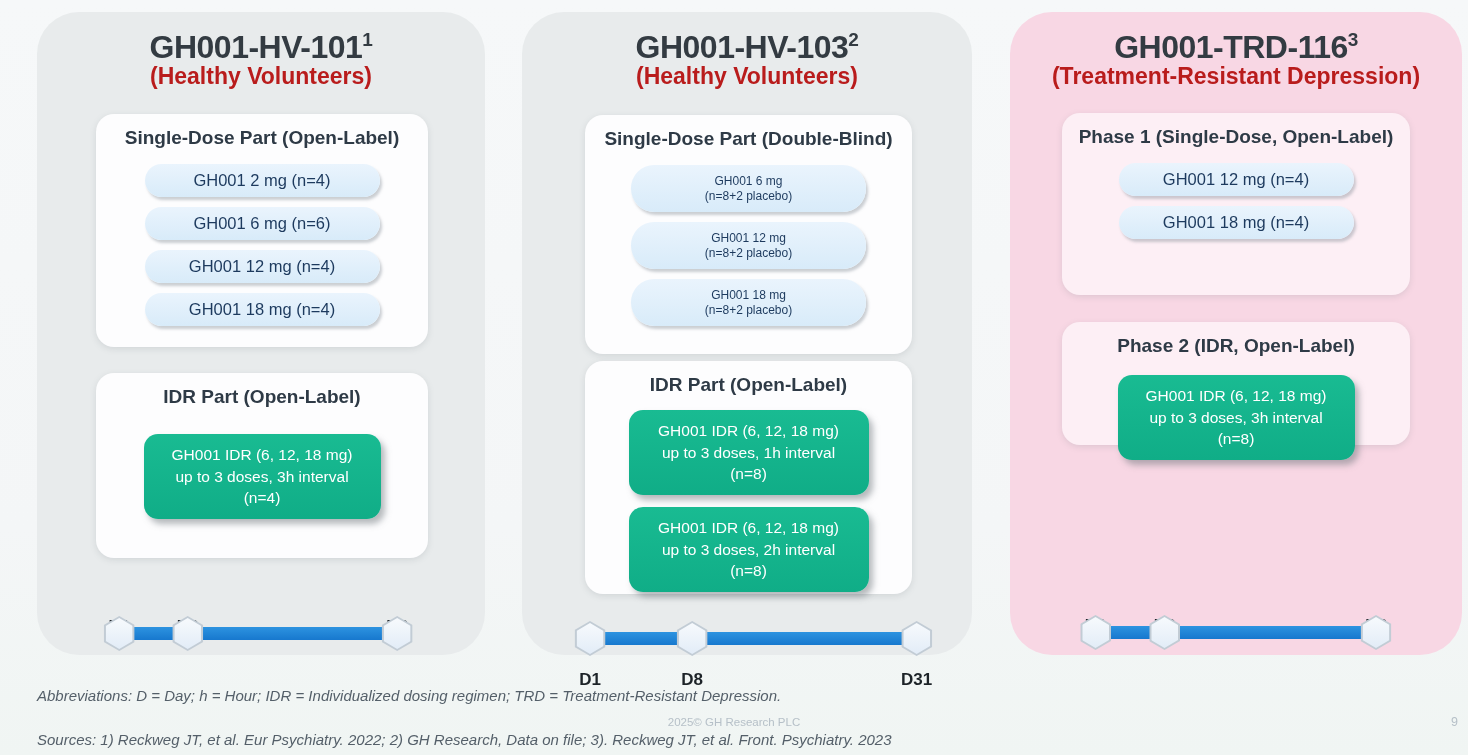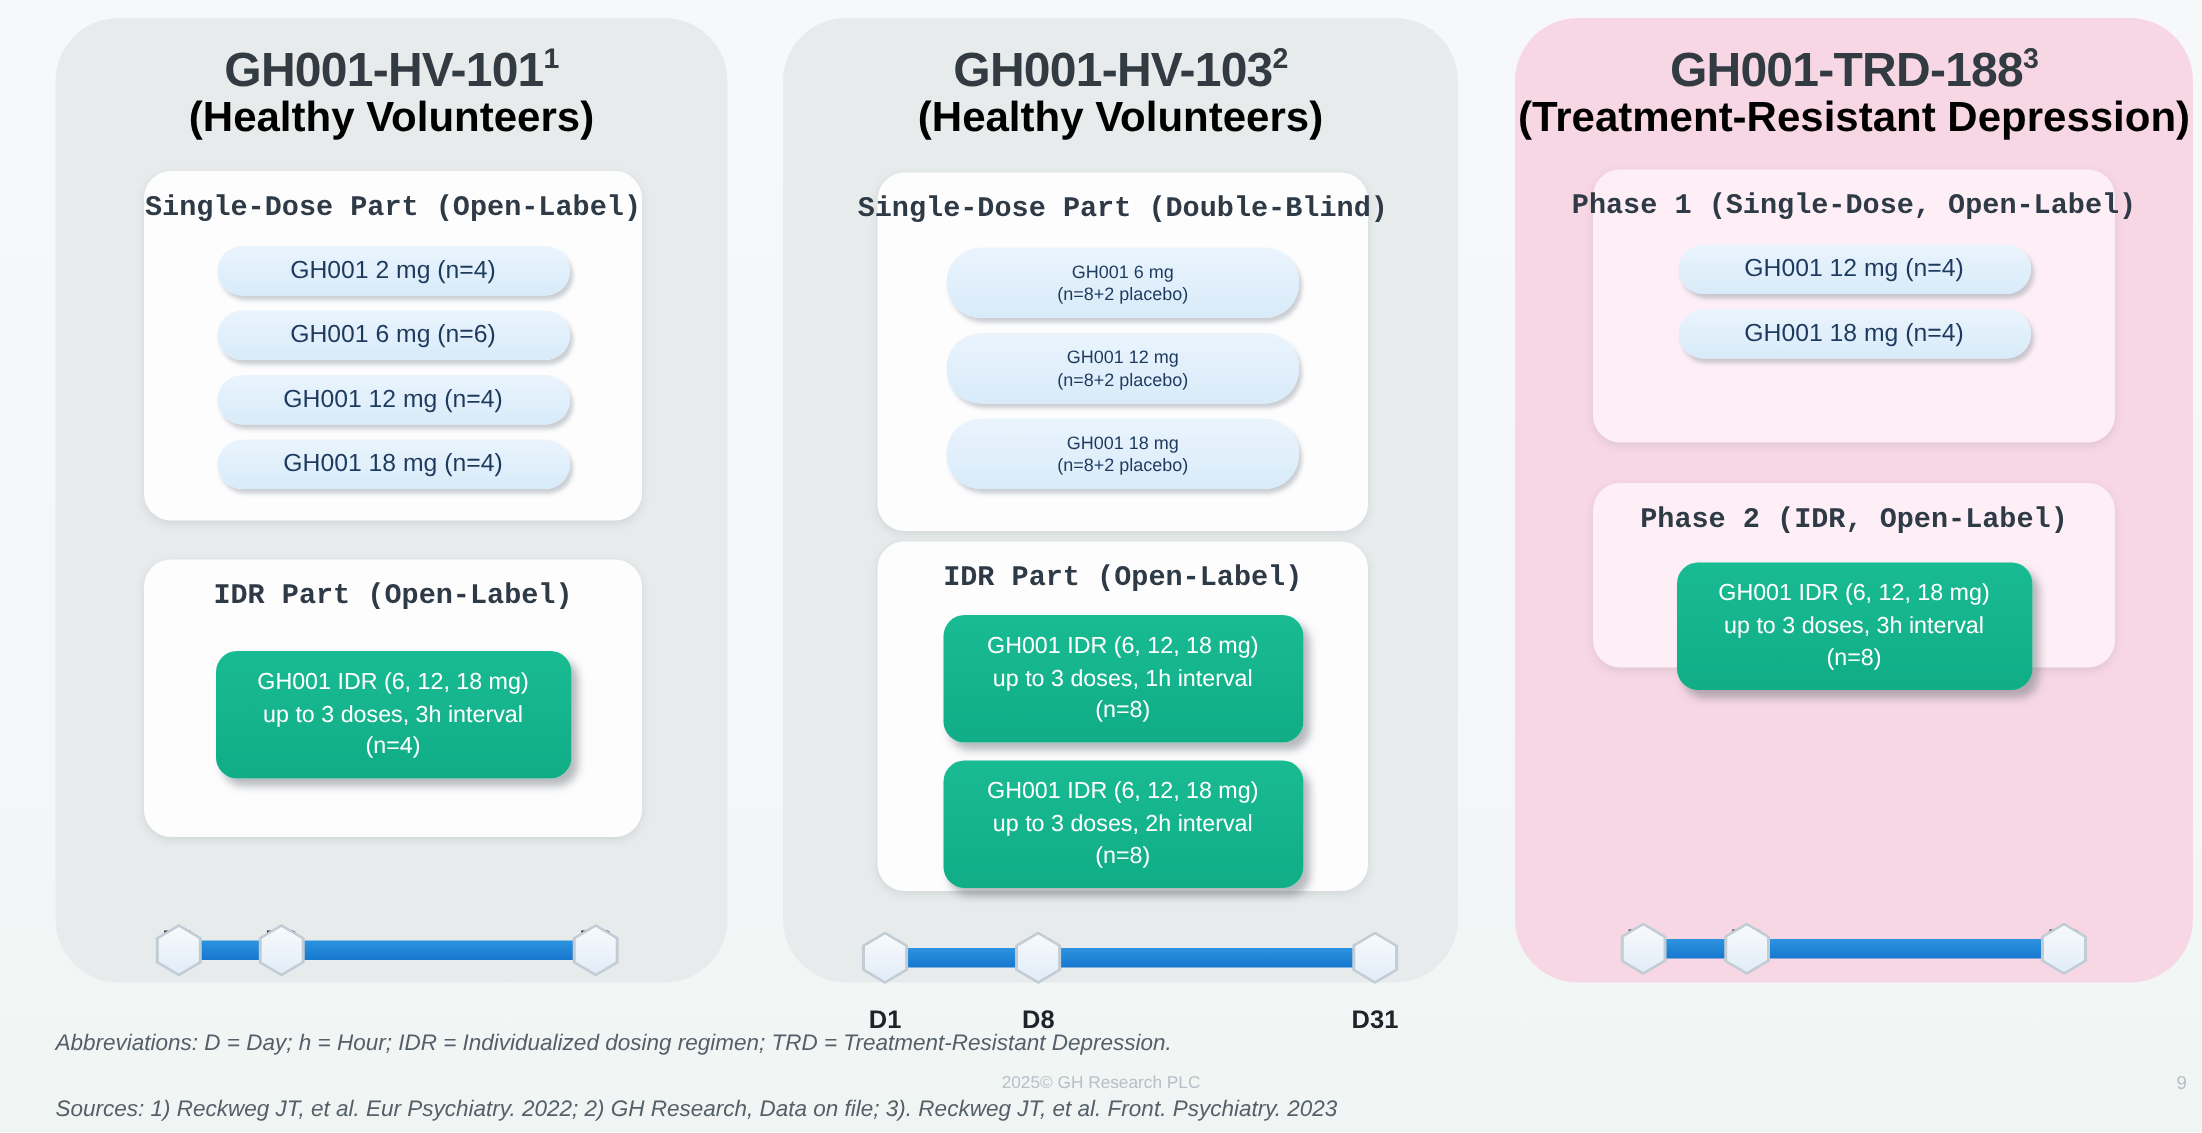--- a/index.html
+++ b/index.html
@@ -17,30 +17,30 @@
   #p0{left:37px;width:448px;}
   #p1{left:522px;width:450px;}
   #p2{left:1010px;width:452px;}
 
   .ptitle{
     margin:18px 0 0 0;text-align:center;font-weight:700;
     font-size:32px;line-height:1.04;color:#333b42;letter-spacing:-.5px;
   }
   .ptitle sup{font-size:19px;}
   .psub{
-    text-align:center;font-weight:700;font-size:28px;color:#000000;line-height:1.1;
+    text-align:center;font-weight:700;font-size:23px;color:#b91c1c;line-height:1.1;
   }
 
   .box{
     position:absolute;background:#fdfdfe;border-radius:18px;
     box-shadow:0 2px 6px rgba(110,120,130,.18);
     display:flex;flex-direction:column;align-items:center;
   }
   .panel.pink .box{background:#fdeff5;}
-  .bhead{font-size:19px;font-weight:700;color:#2e3a46;margin-top:13px;white-space:nowrap;font-family:Liberation Mono, monospace;}
+  .bhead{font-size:19px;font-weight:700;color:#2e3a46;margin-top:13px;white-space:nowrap;}
 
   #p0-box1{left:59px;top:102px;width:332px;height:233px;}
   #p0-box2{left:59px;top:361px;width:332px;height:185px;}
   #p1-box1{left:63px;top:103px;width:327px;height:239px;}
   #p1-box2{left:63px;top:349px;width:327px;height:233px;}
   #p2-box1{left:52px;top:101px;width:348px;height:182px;align-items:center;}
   #p2-box2{left:52px;top:310px;width:348px;height:123px;}
 
   .stack{display:flex;flex-direction:column;gap:10px;margin-top:15px;align-items:center;}
   .pill{
@@ -202,21 +202,21 @@
     <div class="hex pos1">
         <div class="hex-in"></div>
       </div>
     <div class="hex pos2">
         <div class="hex-in"></div>
       </div>
   </div>
 </section>
 
 <section class="panel pink" id="p2">
-  <h1 class="ptitle"><span>GH001-TRD-188</span><sup>3</sup></h1>
+  <h1 class="ptitle"><span>GH001-TRD-116</span><sup>3</sup></h1>
   <div class="psub">(Treatment-Resistant Depression)</div>
 
   <div class="box" id="p2-box1">
     <div class="bhead">Phase 1 (Single-Dose, Open-Label)</div>
     <div class="stack">
       <div class="pill">GH001 12 mg (n=4)</div>
       <div class="pill">GH001 18 mg (n=4)</div>
     </div>
   </div>
 

